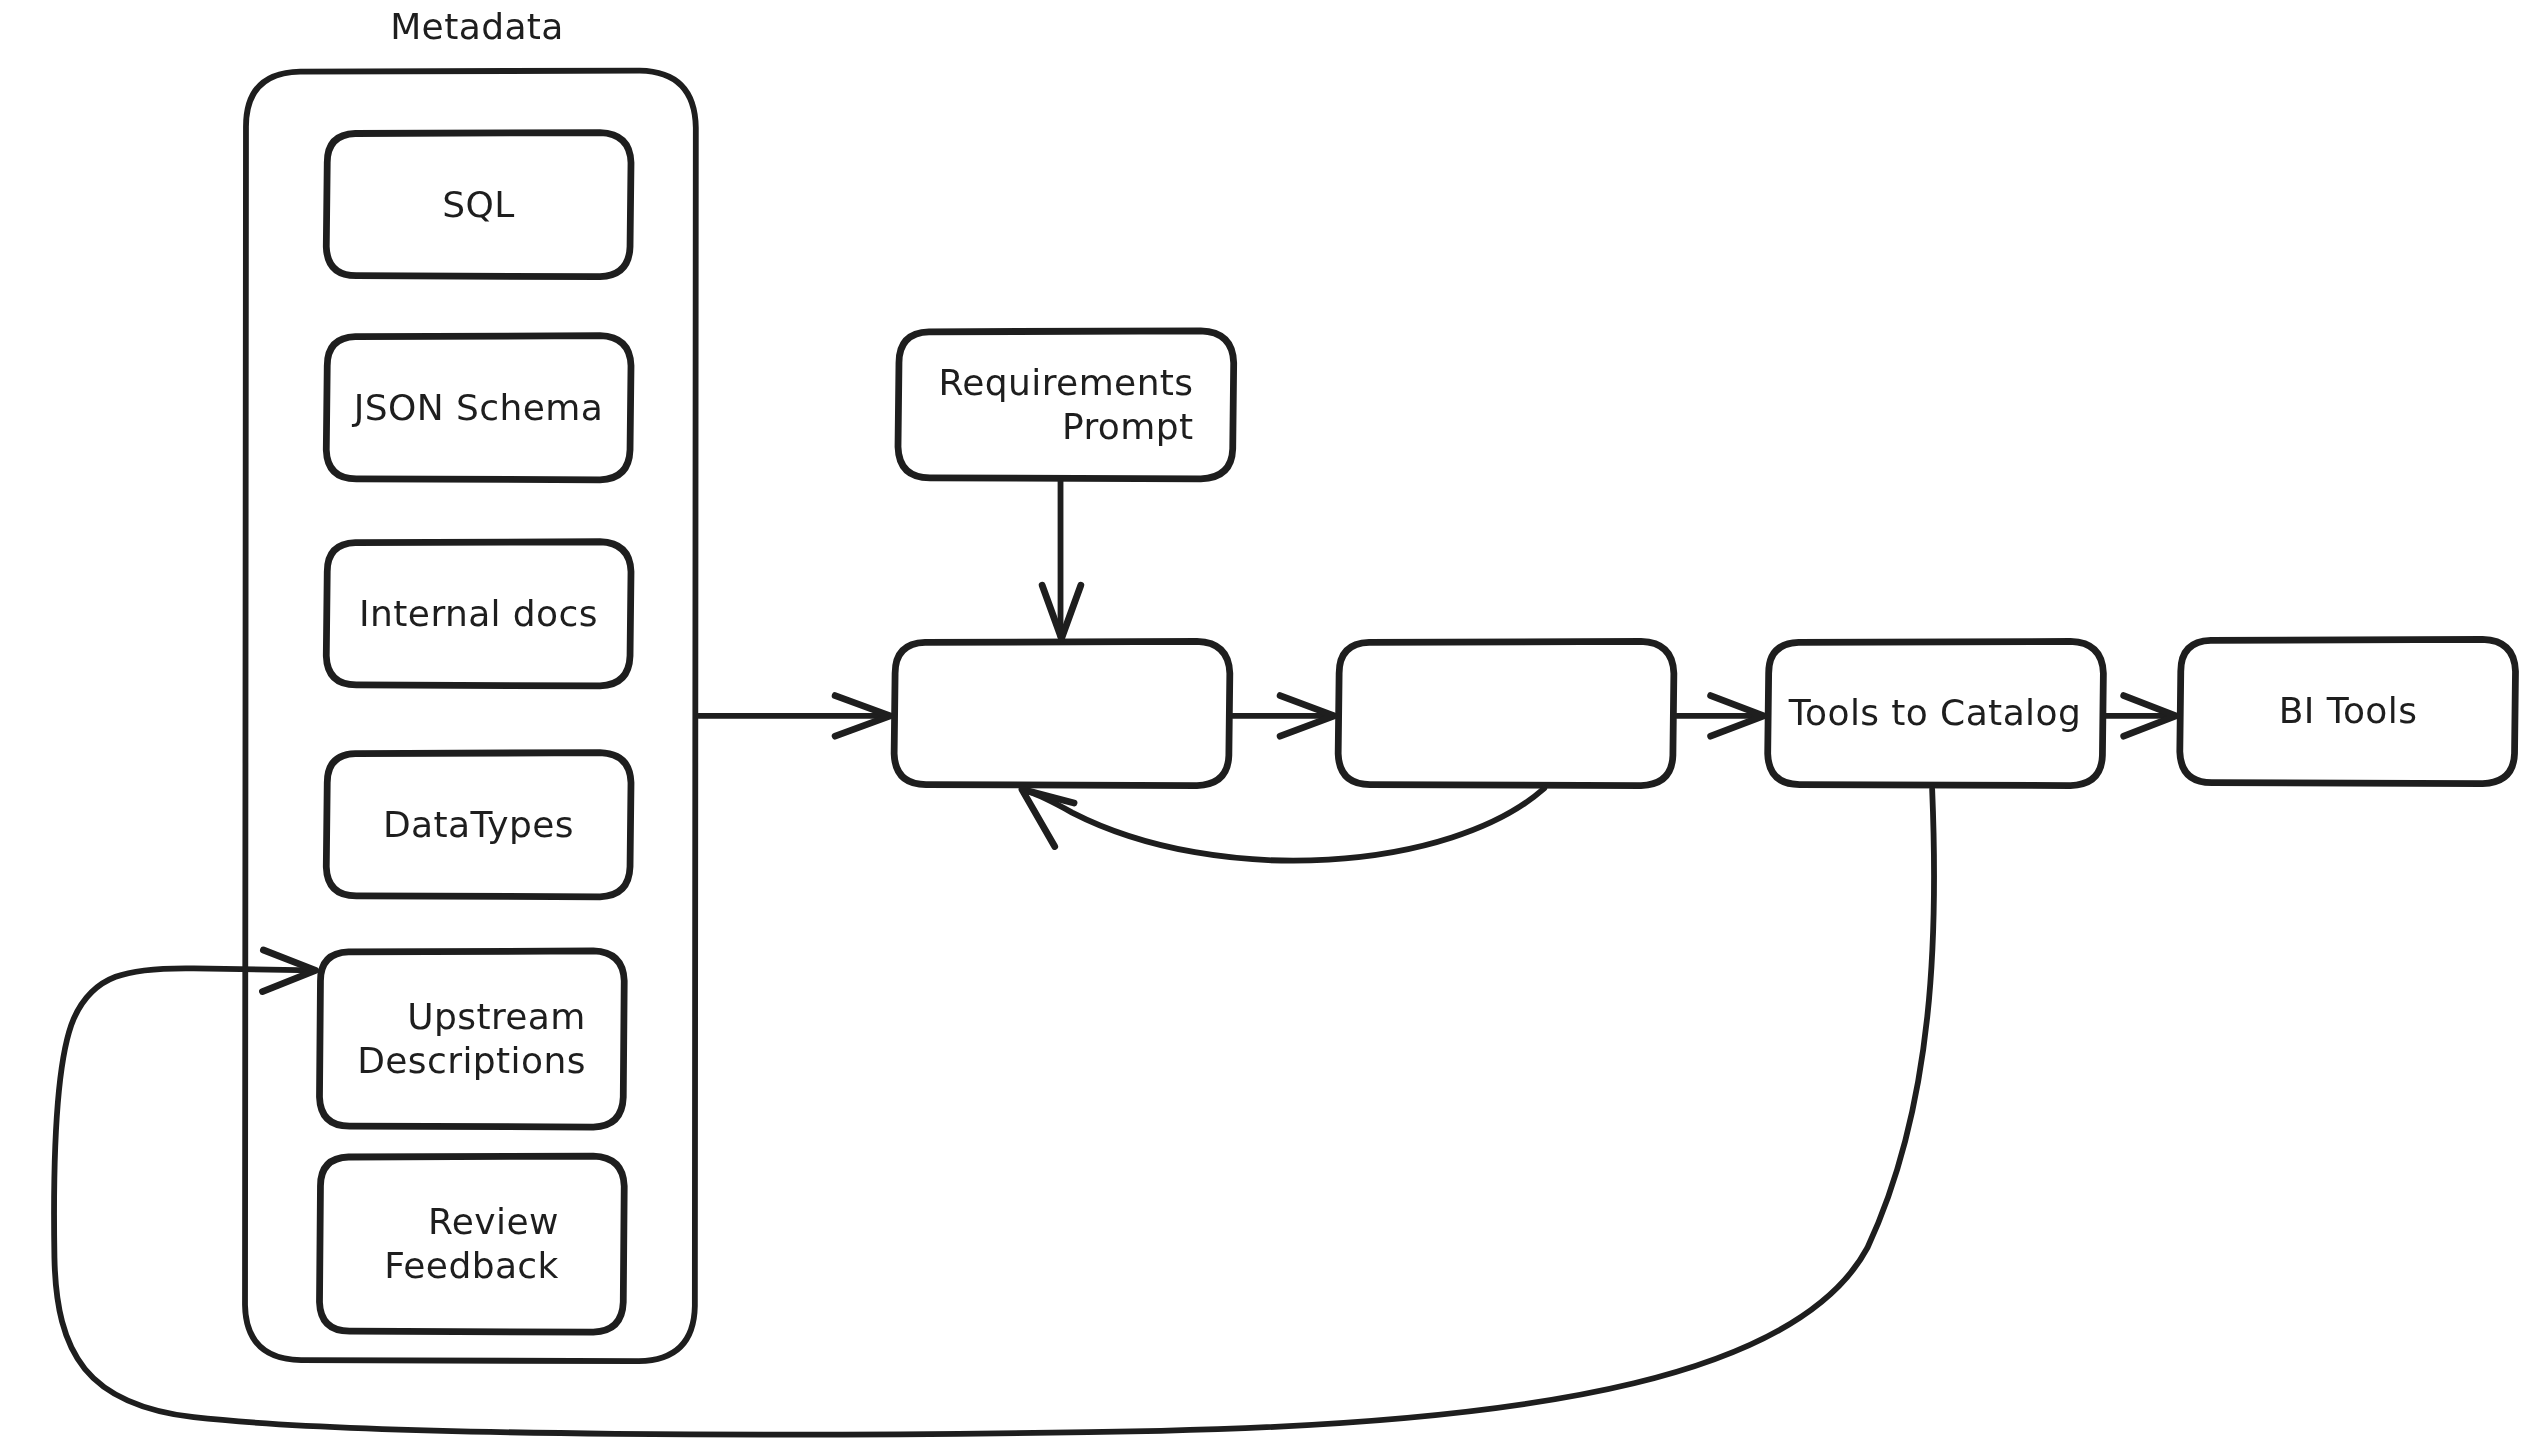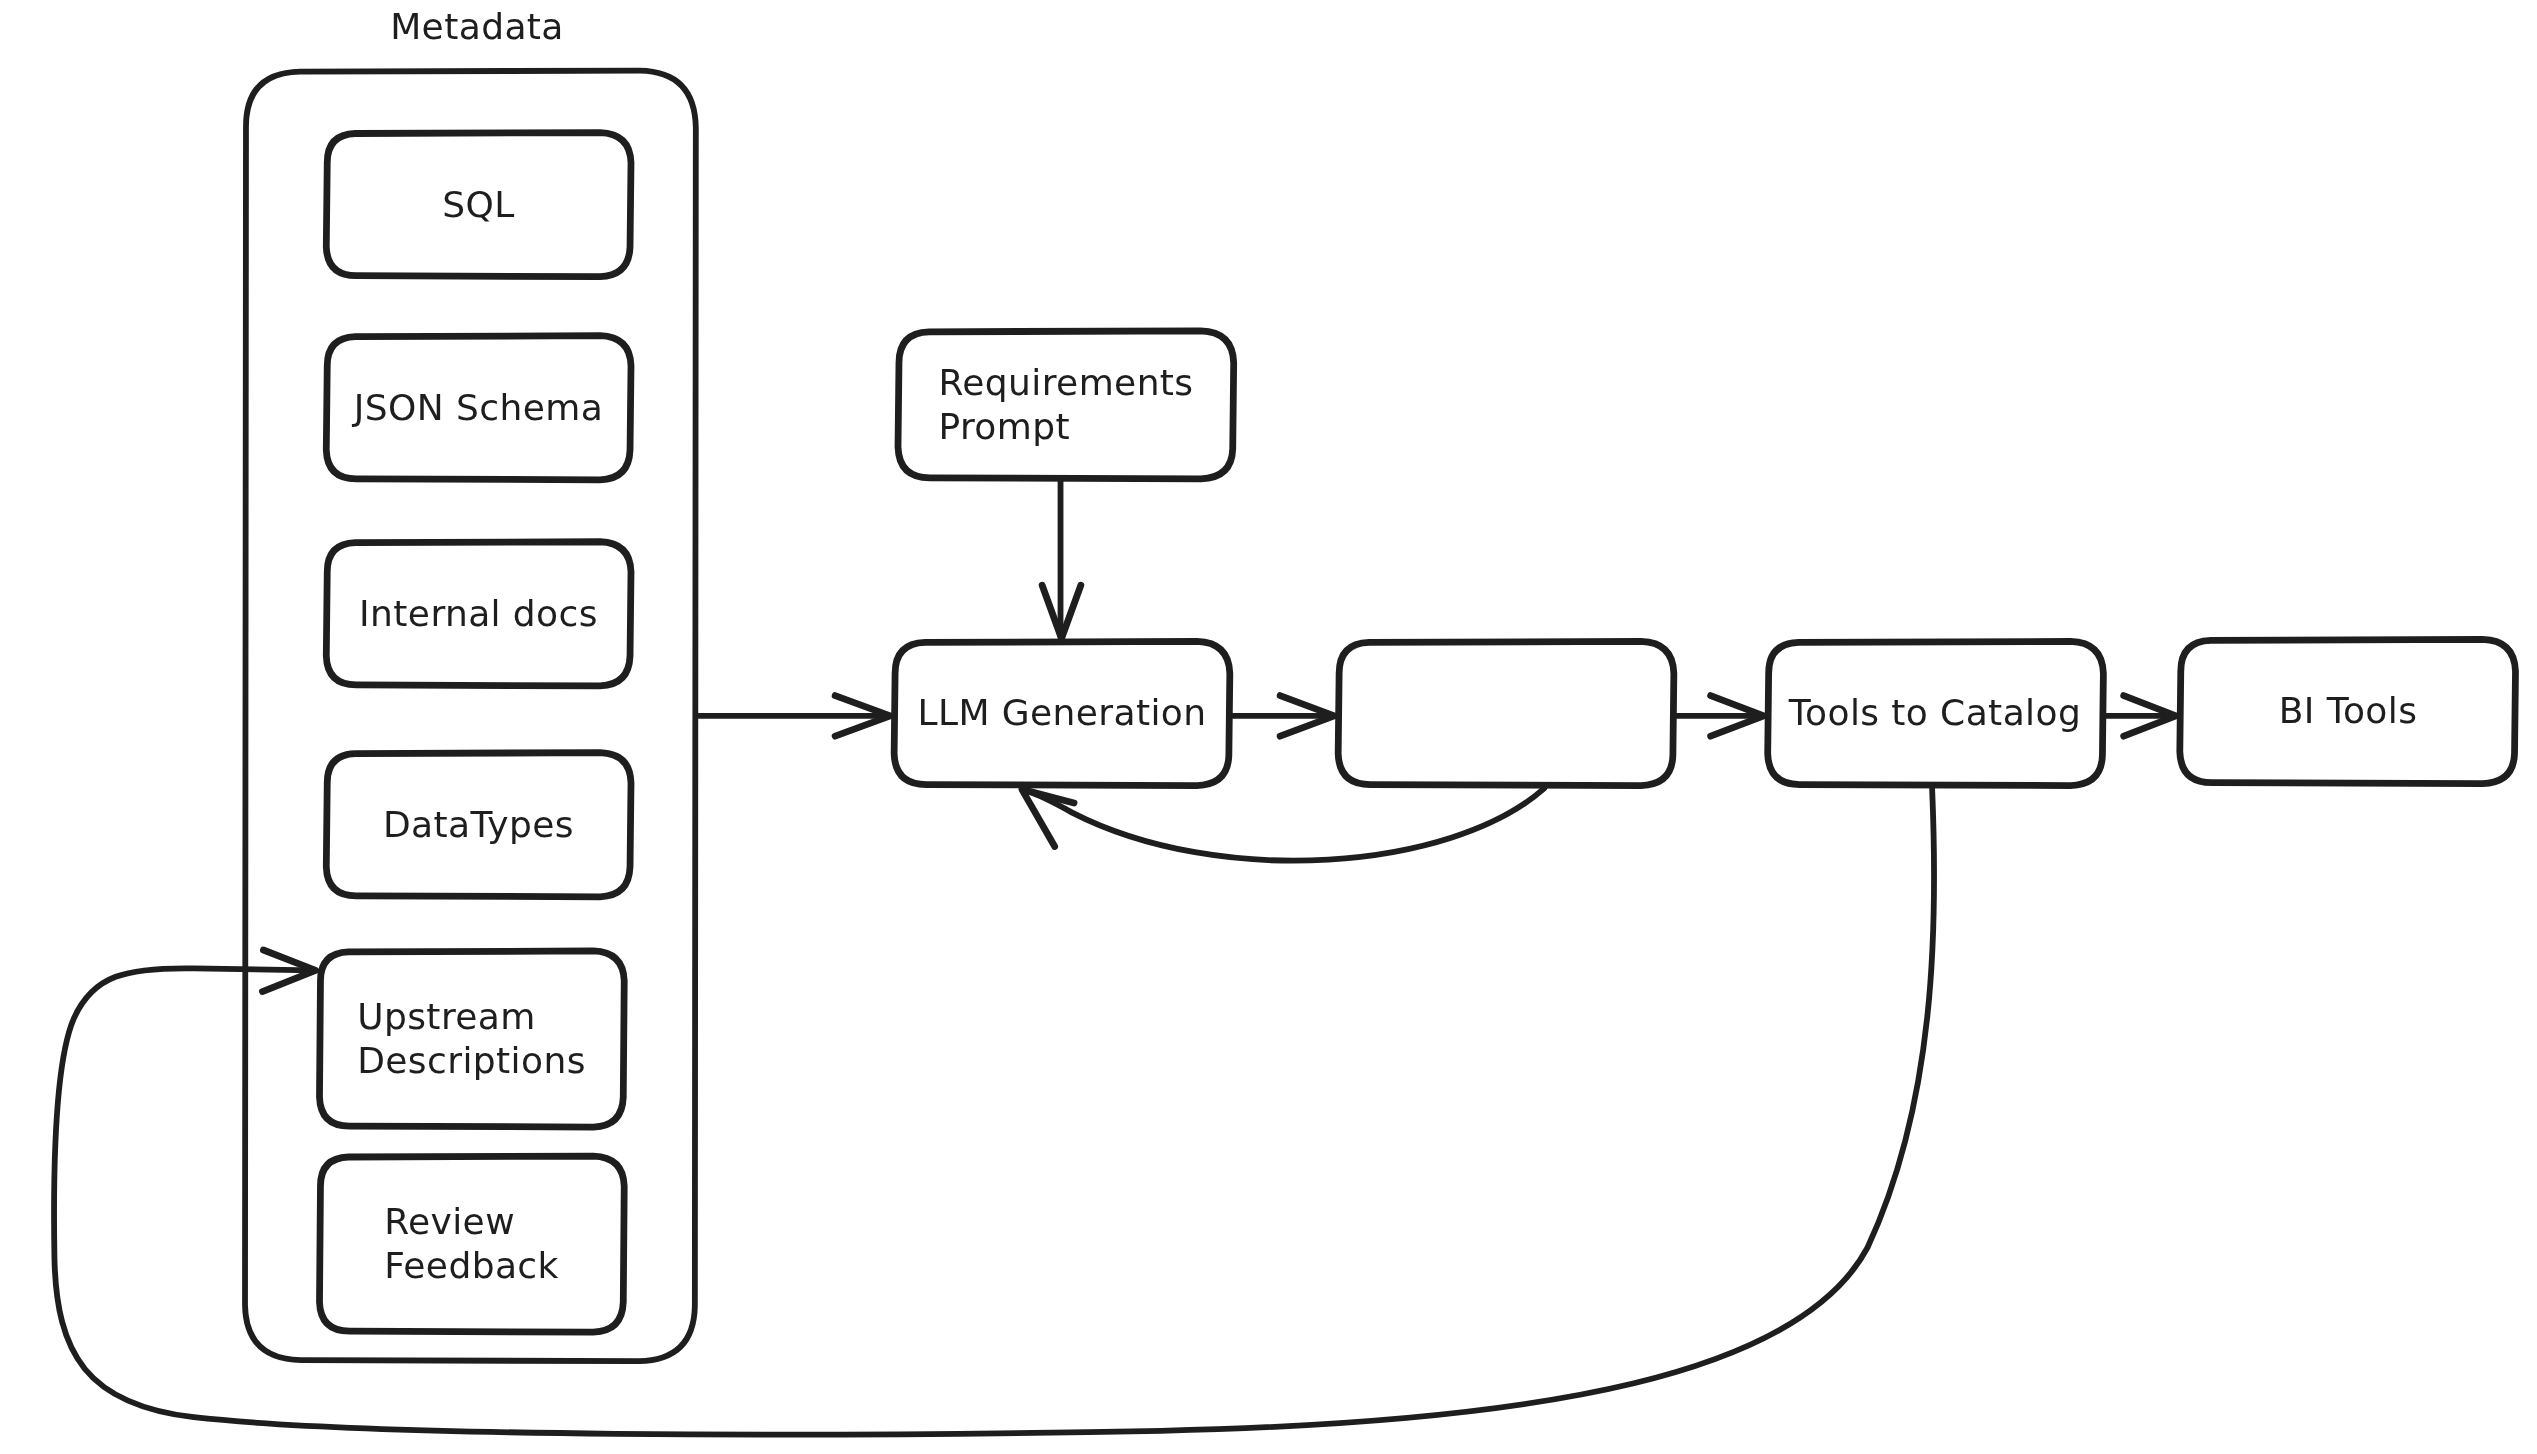--- a/index.html
+++ b/index.html
@@ -55,21 +55,21 @@
     stroke-linejoin: round;
   }
   .node-label,
   .group-label {
     position: absolute;
     color: #1e1e1e;
     font-family: "DejaVu Sans", sans-serif;
     font-size: 36px;
     line-height: 1.22;
     letter-spacing: 0.4px;
-    text-align: left;
+    text-align: right;
     display: flex;
     align-items: center;
     justify-content: center;
     white-space: pre-line;
     user-select: none;
     pointer-events: none;
   }
   .group-label {
     font-size: 36px;
   }
@@ -287,21 +287,20 @@
 
   <div class="node-label" style="left:319px; top:951px; width:305px; height:176px;">Upstream
 Descriptions</div>
 
   <div class="node-label" style="left:319px; top:1156px; width:305px; height:176px;">Review
 Feedback</div>
 
   <div class="node-label" style="left:898px; top:331px; width:336px; height:148px;">Requirements
 Prompt</div>
 
-  <div class="node-label" style="left:894px; top:641px; width:336px; height:144px;">LLM Generation</div>
 
 
   <div class="node-label" style="left:1767px; top:641px; width:336px; height:144px;">Tools to Catalog</div>
 
   <div class="node-label" style="left:2180px; top:639px; width:336px; height:144px;">BI Tools</div>
 
   <div class="node-hit" style="left:245px; top:71px; width:451px; height:1291px;"></div>
   <div class="node-hit" style="left:326px; top:133px; width:305px; height:144px;"></div>
   <div class="node-hit" style="left:326px; top:336px; width:305px; height:144px;"></div>
   <div class="node-hit" style="left:326px; top:542px; width:305px; height:144px;"></div>

